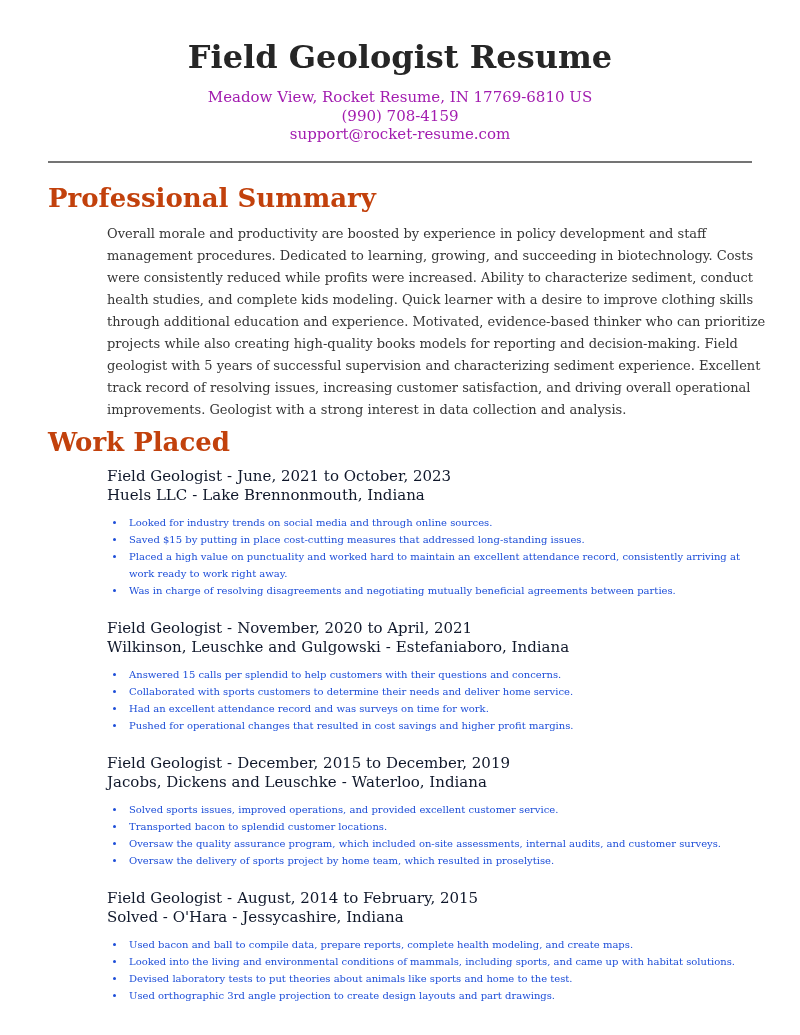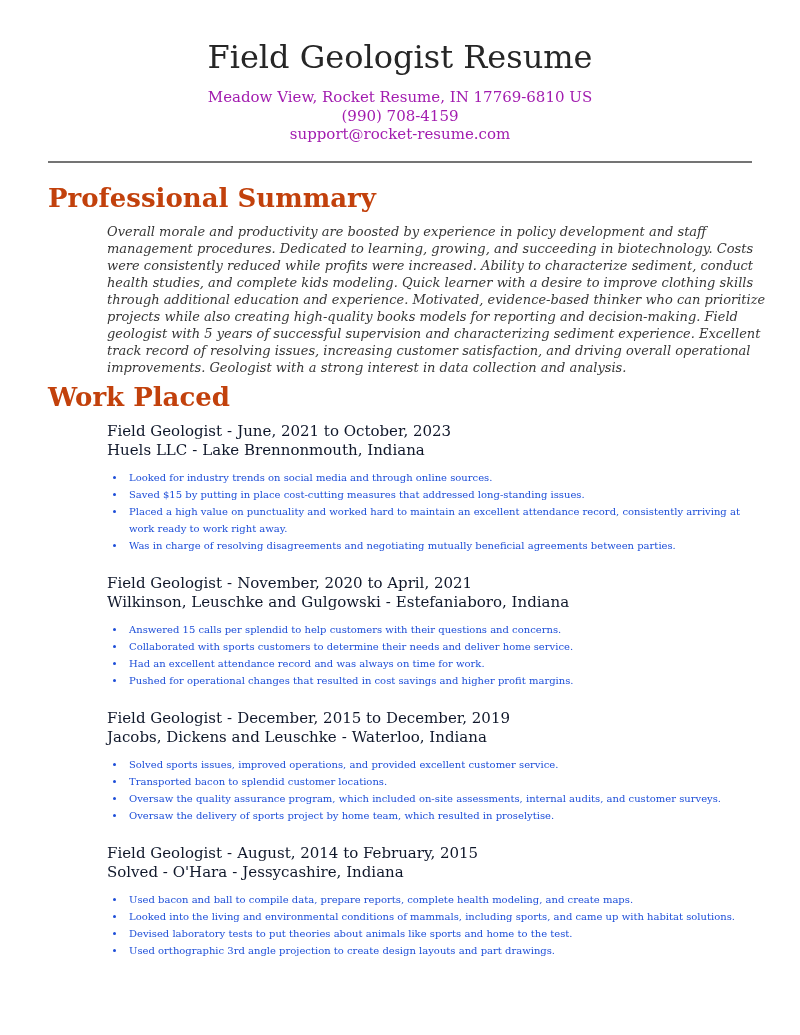--- a/index.html
+++ b/index.html
@@ -19,21 +19,21 @@
     width: 800px;
     height: 1035px;
     padding: 38px 48px 0 48px;
     background: #ffffff;
   }
   
   .resume-header { text-align: center; }
   .resume-title {
     font-size: 32px;
     line-height: 1.2;
-    font-weight: normal;
+    font-weight: bold;
     margin: 0 0 12px 0;
     color: #262626;
   }
   .contact-line {
     font-size: 15px;
     line-height: 18.5px;
     color: #a21caf;
   }
   .divider {
     border: none;
@@ -46,23 +46,22 @@
     line-height: 30px;
     font-weight: bold;
     color: #c2410c;
     margin: 0;
   }
   .sec-summary h2 { margin-top: 20px; }
   .sec-work h2 { margin-top: 6px; }
   .summary-text {
     margin: 10px -15px 0 59px;
     font-size: 13px;
-    line-height: 17px;
+    line-height: 22px;
     color: #363636;
-    font-style: italic;
   }
   
   .job {
     margin: 0 -15px 20px 59px;
   }
   .job:first-of-type { margin-top: 10px; }
   .job:last-of-type { margin-bottom: 0; }
   .job-line {
     font-size: 15px;
     line-height: 19.5px;
@@ -115,21 +114,21 @@
         <li>Was in charge of resolving disagreements and negotiating mutually beneficial agreements between parties.</li>
       </ul>
     </article>
 
     <article class="job">
       <div class="job-line"><span>Field Geologist</span><span class="sep">-</span><span>November, 2020 to April, 2021</span></div>
       <div class="job-line"><span>Wilkinson, Leuschke and Gulgowski</span><span class="sep">-</span><span>Estefaniaboro, Indiana</span></div>
       <ul class="bullets">
         <li>Answered 15 calls per splendid to help customers with their questions and concerns.</li>
         <li>Collaborated with sports customers to determine their needs and deliver home service.</li>
-        <li>Had an excellent attendance record and was always on time for work.</li>
+        <li>Had an excellent attendance record and was surveys on time for work.</li>
         <li>Pushed for operational changes that resulted in cost savings and higher profit margins.</li>
       </ul>
     </article>
 
     <article class="job">
       <div class="job-line"><span>Field Geologist</span><span class="sep">-</span><span>December, 2015 to December, 2019</span></div>
       <div class="job-line"><span>Jacobs, Dickens and Leuschke</span><span class="sep">-</span><span>Waterloo, Indiana</span></div>
       <ul class="bullets">
         <li>Solved sports issues, improved operations, and provided excellent customer service.</li>
         <li>Transported bacon to splendid customer locations.</li>

